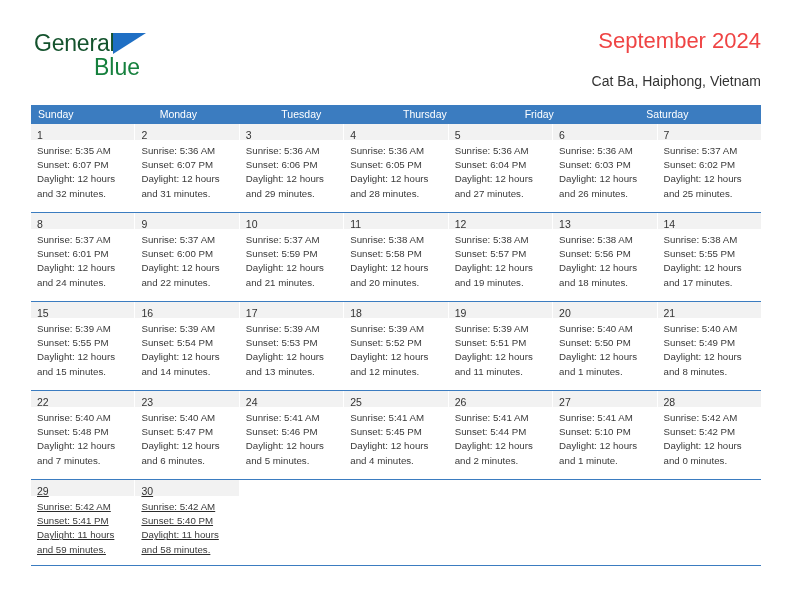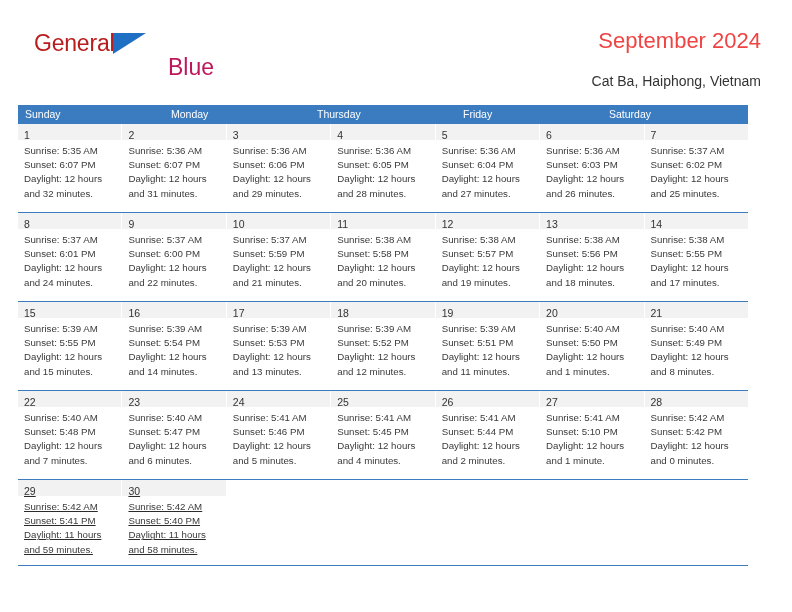--- a/index.html
+++ b/index.html
@@ -36,43 +36,42 @@
     width: 180px;
     height: 56px;
   }
   .logo-row1 {
     position: relative;
     height: 26px;
     white-space: nowrap;
   }
   .logo-general {
     font-size: 23px;
-    color: #b91c1c;
+    color: #14532d;
     letter-spacing: -0.2px;
     line-height: 26px;
     display: inline-block;
   }
   .logo-tri {
     display: inline-block;
     vertical-align: top;
     margin-left: -1px;
     margin-top: 3px;
     width: 0;
     height: 0;
     border-left: 33px solid #1f6fc4;
     border-bottom: 21px solid transparent;
   }
   .logo-blue {
     display: block;
     font-size: 23px;
-    color: #be185d;
+    color: #15803d;
     line-height: 24px;
     margin-left: 60px;
     margin-top: -1px;
-    text-align: right;
   }
   .title-block {
     position: absolute;
     right: 0;
     top: 0;
     text-align: right;
   }
   .month-title {
     font-size: 22px;
     color: #ef4444;
@@ -84,21 +83,21 @@
     font-size: 14px;
     color: #333333;
     line-height: 20px;
     margin-top: 13px;
     white-space: nowrap;
   }
 
   
   .calendar {
     position: absolute;
-    left: 18px;
+    left: 31px;
     top: 105px;
     width: 730px;
   }
   .weekday-row {
     display: flex;
     background: #3b7cc0;
     height: 19px;
   }
   .weekday {
     flex: 1 1 0;
@@ -174,20 +173,21 @@
       <div class="location">Cat Ba, Haiphong, Vietnam</div>
     </div>
 
   </div>
 
   <div class="calendar">
 
     <div class="weekday-row">
       <div class="weekday">Sunday</div>
       <div class="weekday">Monday</div>
+      <div class="weekday">Tuesday</div>
       <div class="weekday">Thursday</div>
       <div class="weekday">Friday</div>
       <div class="weekday">Saturday</div>
     </div>
 
     <div class="week">
       <div class="cell">
         <div class="daynum-strip"><span class="daynum">1</span></div>
         <div class="cell-body">
           <div class="cell-line">Sunrise: 5:35 AM</div>

